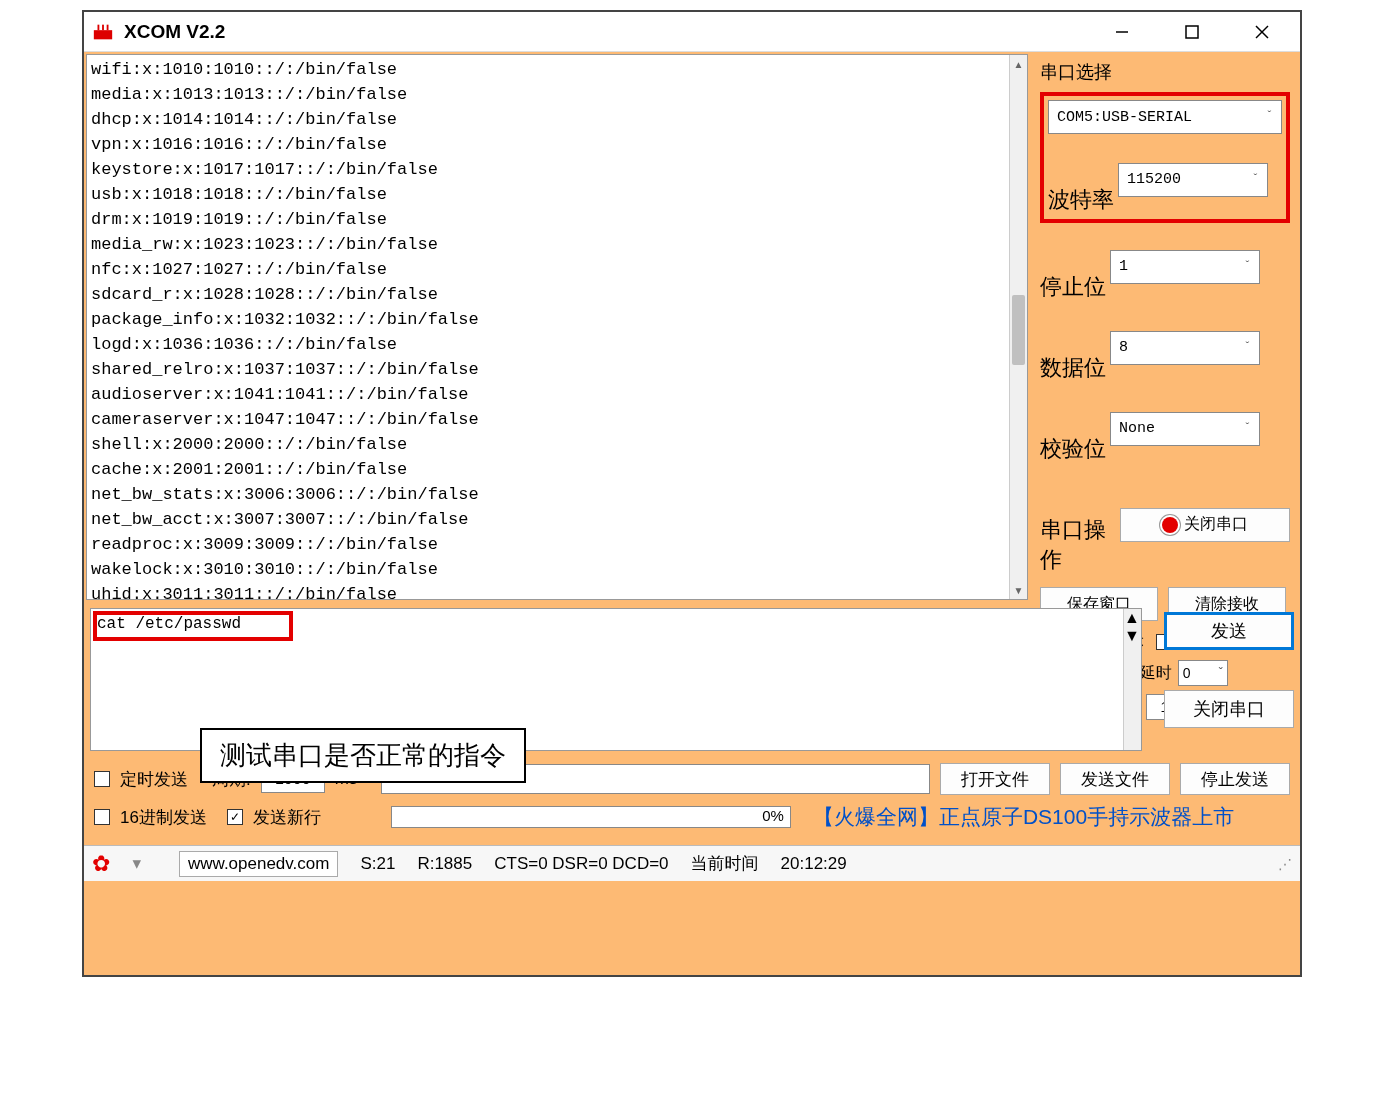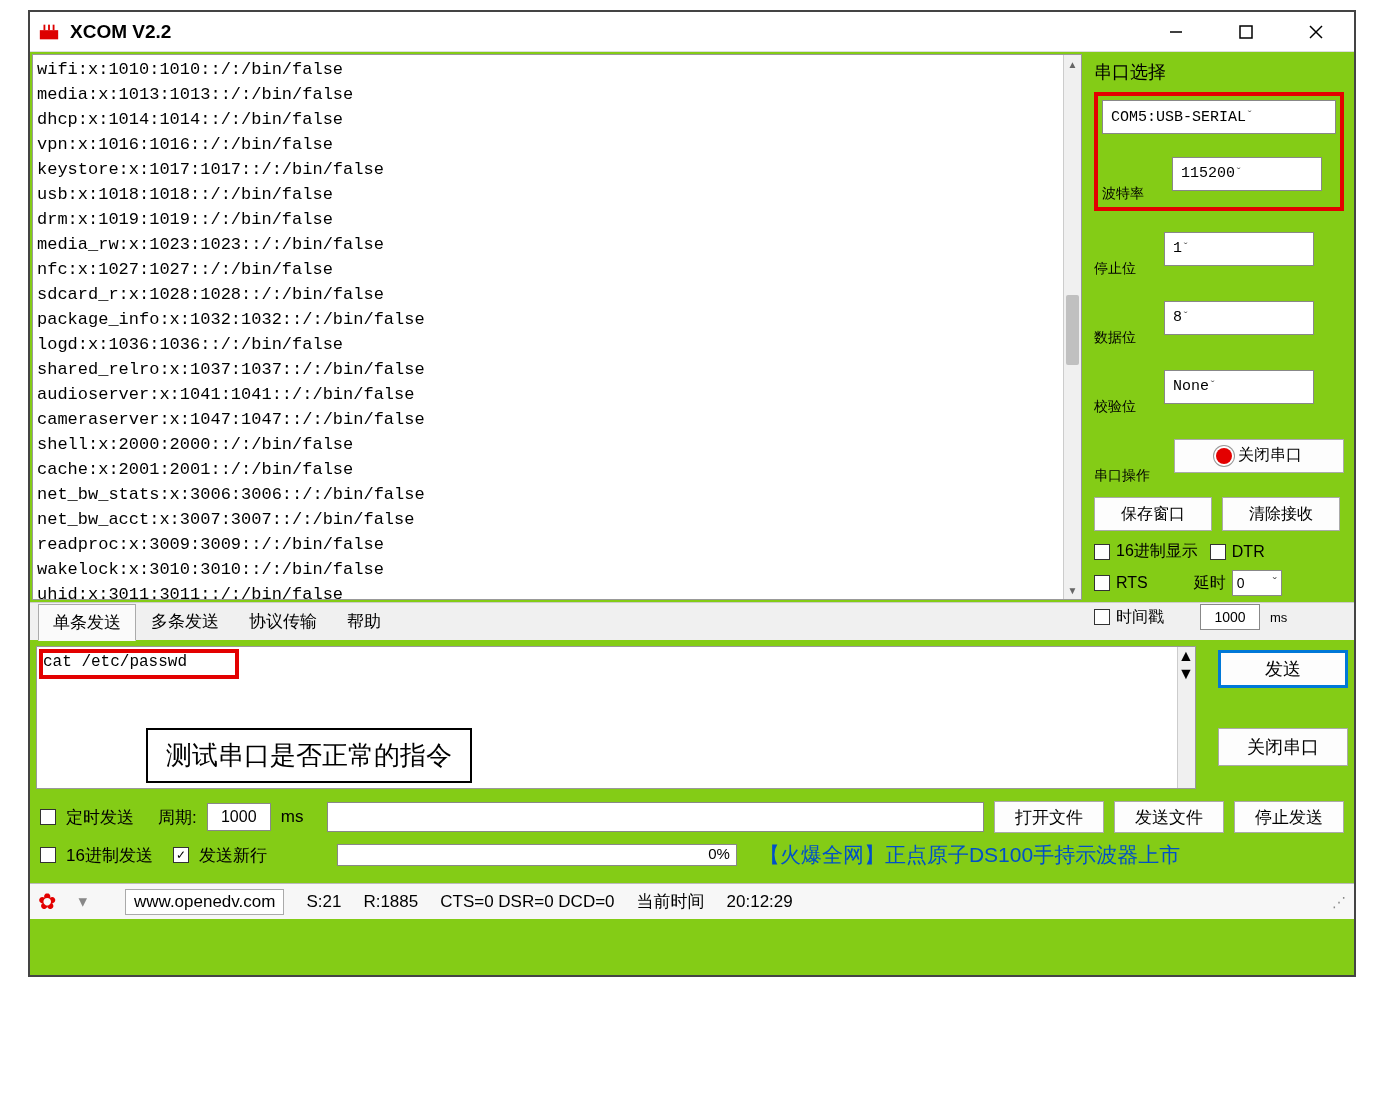--- a/index.html
+++ b/index.html
@@ -1,35 +1,35 @@
 <!DOCTYPE html>
 <html><head>
 <meta charset="utf-8">
 <style>
 * { box-sizing: border-box; margin: 0; padding: 0; }
 body { font-family: "Microsoft YaHei", Arial, sans-serif; background: #fff; width: 1384px; height: 1094px; overflow: hidden; }
-.window { width: 1328px; height: 967px; margin: 10px auto; border: 2px solid #444; background: #84cc16; position: relative; }
+.window { width: 1220px; height: 967px; margin: 10px auto; border: 2px solid #444; background: #fdba74; position: relative; }
 .titlebar { height: 40px; background: #fff; display: flex; align-items: center; padding: 0 8px; border-bottom: 1px solid #ddd; }
 .titlebar .logo { width: 22px; height: 22px; margin-right: 10px; }
 .titlebar .title { font-size: 19px; font-weight: bold; flex: 1; }
 .winbtns { display: flex; gap: 30px; margin-right: 10px; }
 .winbtn { width: 40px; height: 30px; display: flex; align-items: center; justify-content: center; }
 .main-area { display: flex; height: 550px; }
 .terminal-wrap { flex: 1; position: relative; border: 1px solid #999; background: #fff; margin: 2px; }
 .terminal { font-family: "Courier New", monospace; font-size: 17px; line-height: 25px; padding: 2px 4px; white-space: pre; overflow: hidden; height: 100%; }
 .vscroll { position: absolute; right: 0; top: 0; bottom: 0; width: 18px; background: #f0f0f0; border-left: 1px solid #ccc; }
 .vscroll .thumb { position: absolute; left: 2px; right: 2px; top: 240px; height: 70px; background: #c0c0c0; border-radius: 2px; }
 .vscroll .arrow-up { position: absolute; top: 0; left: 0; right: 0; height: 18px; display: flex; align-items: center; justify-content: center; font-size: 10px; color: #666; }
 .vscroll .arrow-down { position: absolute; bottom: 0; left: 0; right: 0; height: 18px; display: flex; align-items: center; justify-content: center; font-size: 10px; color: #666; }
 .sidepanel { width: 270px; padding: 8px 10px; }
 .sp-title { font-size: 18px; margin-bottom: 8px; }
 .red-box1 { border: 4px solid #e30000; padding: 4px; margin-bottom: 8px; }
 .sp-row { display: flex; align-items: center; margin-bottom: 10px; }
-.sp-label { width: 70px; font-size: 14px; margin-top: 41px; }
-.sp-select { flex: 1; height: 32px; background: #fff; border: 1px solid #888; padding: 16px 8px; display: flex; align-items: center; justify-content: flex-start; font-family: "Courier New", monospace; font-size: 15px; }
+.sp-label { width: 70px; font-size: 22px; margin-top: 41px; }
+.sp-select { flex: 1; height: 32px; background: #fff; border: 1px solid #888; padding: 16px 8px; display: flex; align-items: center; justify-content: space-between; font-family: "Courier New", monospace; font-size: 15px; }
 .sp-select.small { width: 150px; flex: none; }
 .chev { font-size: 12px; color: #555; }
 .sp-btn-row { display: flex; align-items: center; margin-bottom: 10px; }
 .sp-btn { flex: 1; height: 34px; background: #fdfdfd; border: 1px solid #aaa; display: flex; align-items: center; justify-content: center; font-size: 16px; gap: 6px; }
 .sp-btn.half { width: 118px; flex: none; }
 .record-dot { width: 16px; height: 16px; border-radius: 50%; background: #e30000; box-shadow: 0 0 0 2px #fff, 0 0 0 3px #999; }
 .btn-pair { display: flex; gap: 10px; margin: 12px 0 10px; }
 .sp-chk-row { display: flex; align-items: center; margin-bottom: 8px; gap: 6px; font-size: 16px; }
 .chk { width: 16px; height: 16px; border: 1px solid #333; background: #fff; display: inline-flex; align-items: center; justify-content: center; font-size: 12px; }
 .delay-sel { width: 50px; height: 26px; border: 1px solid #888; background: #fff; display: flex; align-items: center; justify-content: space-between; padding: 0 4px; font-size: 14px; }
@@ -202,26 +202,20 @@
       <div class="sp-chk-row">
         <span class="chk"></span>
         <span>时间戳</span>
         <input class="ts-input" value="1000" style="">
         <span class="ms-lbl">ms</span>
       </div>
     </div>
   </div>
 
 
-  <div class="tabs-row">
-    <div class="tab active"><span>单条发送</span></div>
-    <div class="tab"><span>多条发送</span></div>
-    <div class="tab"><span>协议传输</span></div>
-    <div class="tab"><span>帮助</span></div>
-  </div>
 
   <div class="send-area">
     <div class="send-input-wrap">
       <div class="send-input">cat /etc/passwd</div>
       <div class="red-box2"></div>
       <div class="send-vscroll">
         <div class="arrow-up">▲</div>
         <div class="arrow-down" style="bottom:0">▼</div>
       </div>
     </div>

